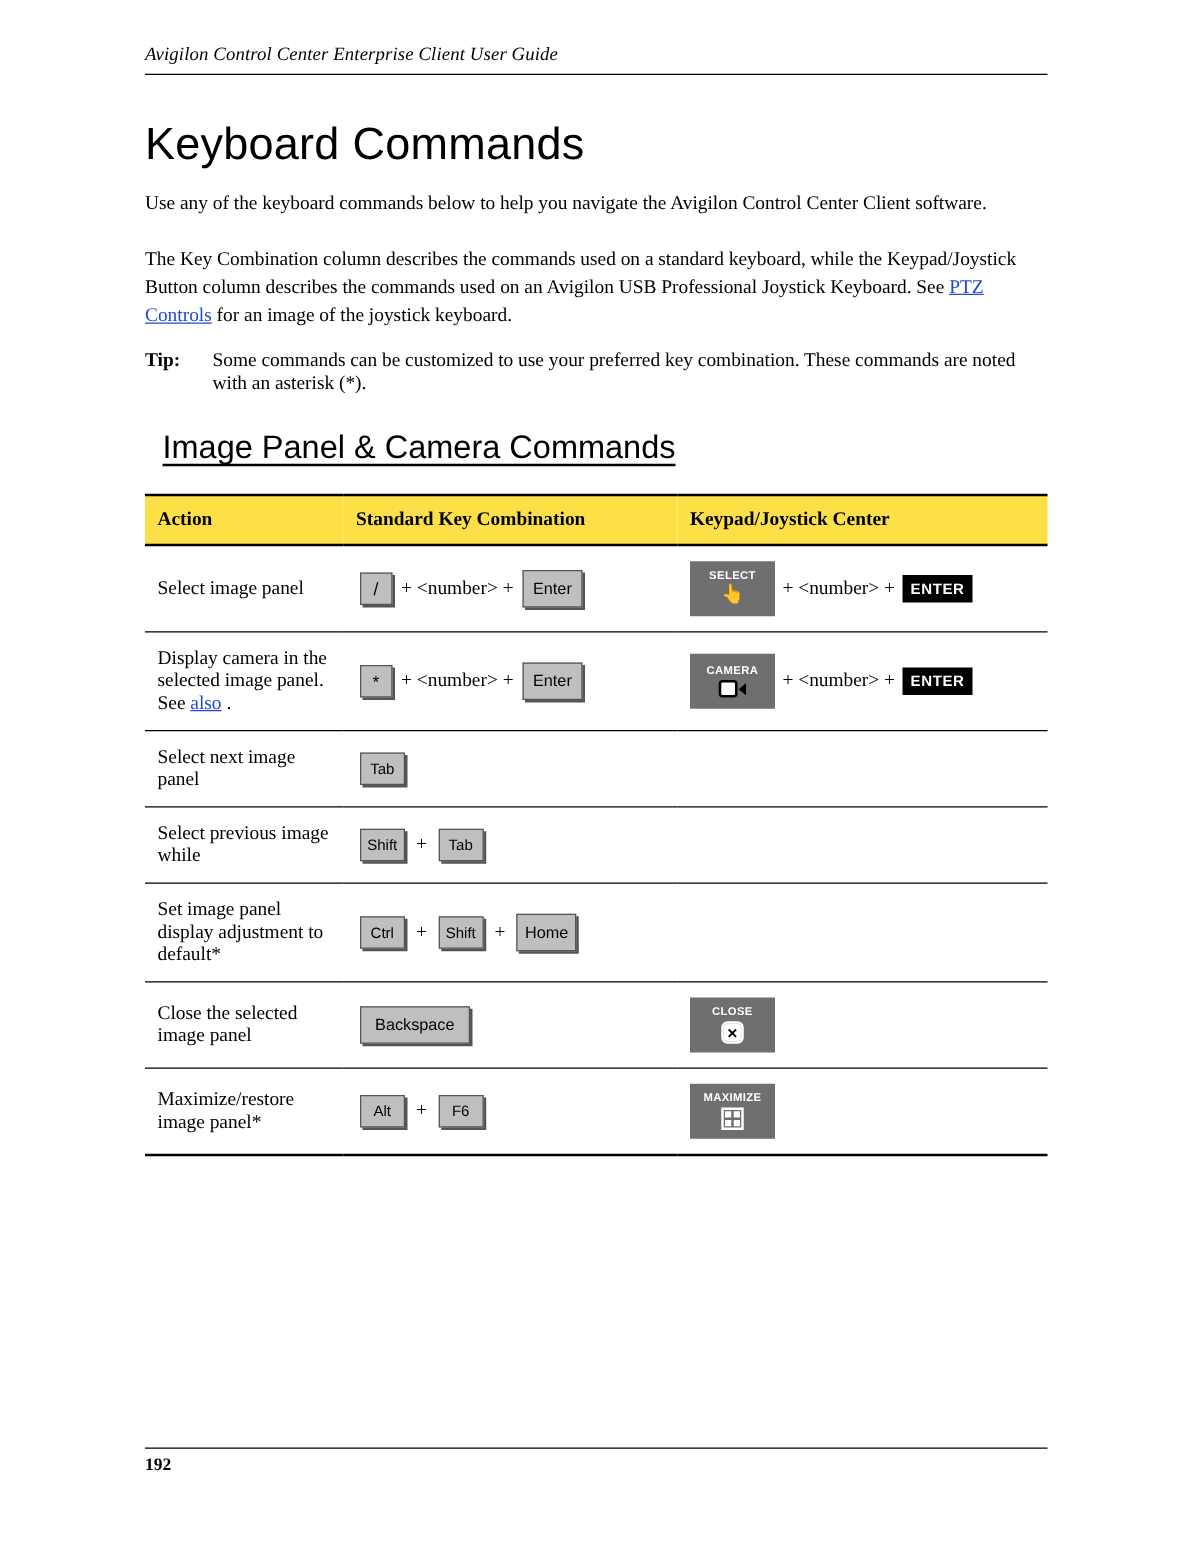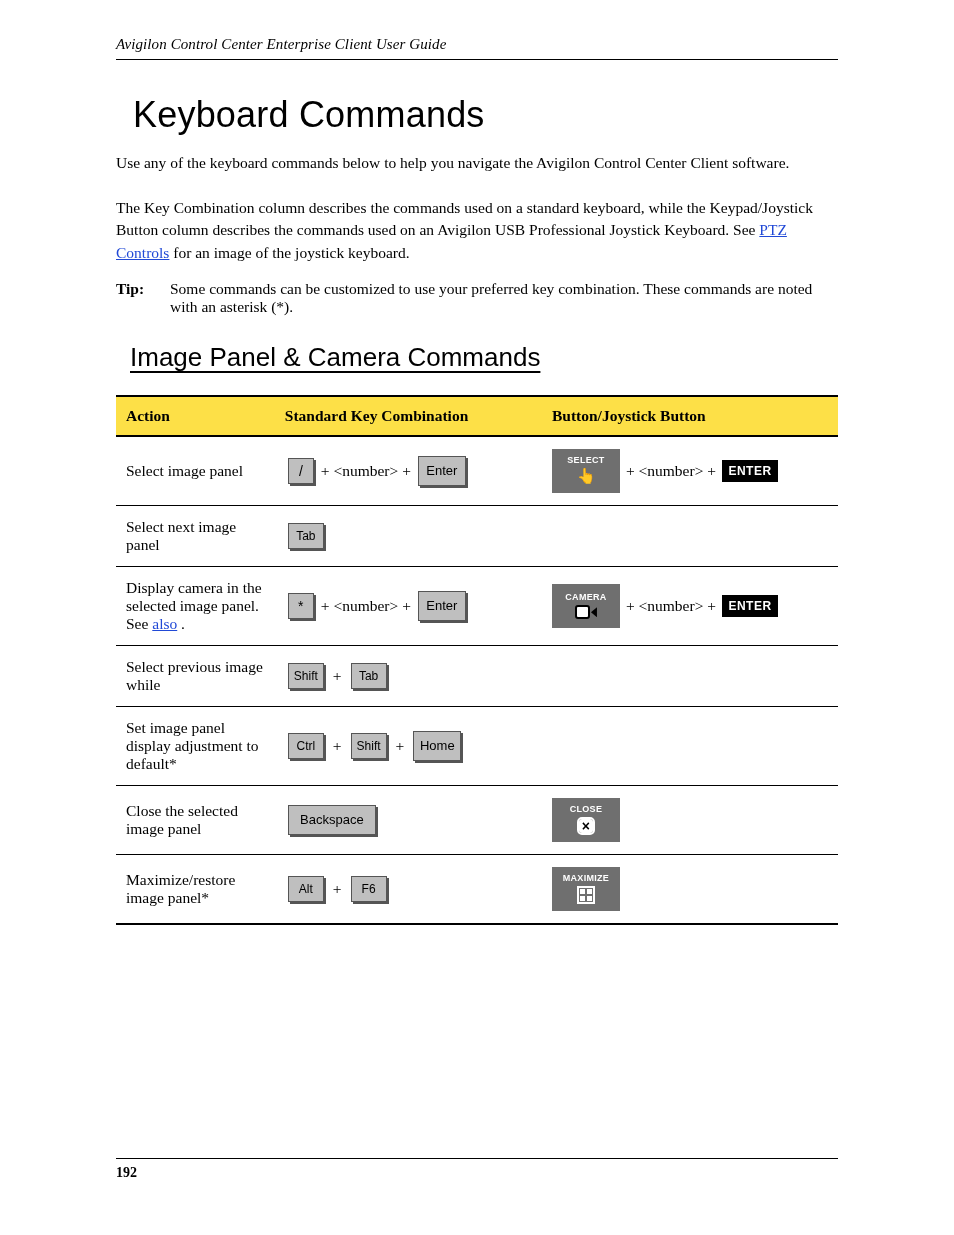--- a/index.html
+++ b/index.html
@@ -21,21 +21,21 @@
       font-size: 15px;
       letter-spacing: 0.1px;
       padding-bottom: 6px;
       border-bottom: 1px solid #000;
       margin-bottom: 34px;
     }
     .h1 {
       font-family: Arial, Helvetica, sans-serif;
       font-weight: 400;
       font-size: 36px;
-      margin: 0 0 8px 17px;
+      margin: 0 0 8px 0;
       letter-spacing: 0.2px;
     }
     .subtext {
       font-size: 15.5px;
       line-height: 1.45;
       margin: 16px 0 0 0;
     }
     .tip-row {
       display: flex;
       gap: 18px;
@@ -171,21 +171,21 @@
     <div>Some commands can be customized to use your preferred key combination. These commands are noted with an asterisk (*).</div>
   </div>
 
   <h2 class="h2">Image Panel &amp; Camera Commands</h2>
 
   <table class="cmd">
     <thead>
       <tr>
         <th class="col-act">Action</th>
         <th class="col-std">Standard Key Combination</th>
-        <th class="col-joy">Button/Joystick Button</th>
+        <th class="col-joy">Keypad/Joystick Center</th>
       </tr>
     </thead>
     <tbody>
 
       <tr>
         <td>Select image panel</td>
         <td>
           <div class="cell-flex">
             <span class="key small">/</span>
             <span> + &lt;number&gt; + </span>
@@ -198,28 +198,20 @@
               <span>SELECT</span>
               <span class="ico-tap"></span>
             </span>
             <span> + &lt;number&gt;  + </span>
             <span class="jbtn-enter">ENTER</span>
           </div>
         </td>
       </tr>
 
       <tr>
-        <td>Select next image panel</td>
-        <td>
-          <span class="key slim">Tab</span>
-        </td>
-        <td></td>
-      </tr>
-
-      <tr>
         <td>
           <span>Display camera in the selected image panel. See </span>
           <a class="link">also</a>
           <span>.</span>
         </td>
         <td>
           <div class="cell-flex">
             <span class="key small">*</span>
             <span> + &lt;number&gt; + </span>
             <span class="key tall">Enter</span>
@@ -228,20 +220,28 @@
         <td>
           <div class="joy-flex">
             <span class="jbtn">
               <span>CAMERA</span>
               <span class="ico-cam"></span>
             </span>
             <span> + &lt;number&gt; + </span>
             <span class="jbtn-enter">ENTER</span>
           </div>
         </td>
+      </tr>
+
+      <tr>
+        <td>Select next image panel</td>
+        <td>
+          <span class="key slim">Tab</span>
+        </td>
+        <td></td>
       </tr>
 
       <tr>
         <td>Select previous image while</td>
         <td>
           <div class="cell-flex">
             <span class="key slim">Shift</span>
             <span class="plus"> + </span>
             <span class="key slim">Tab</span>
           </div>

